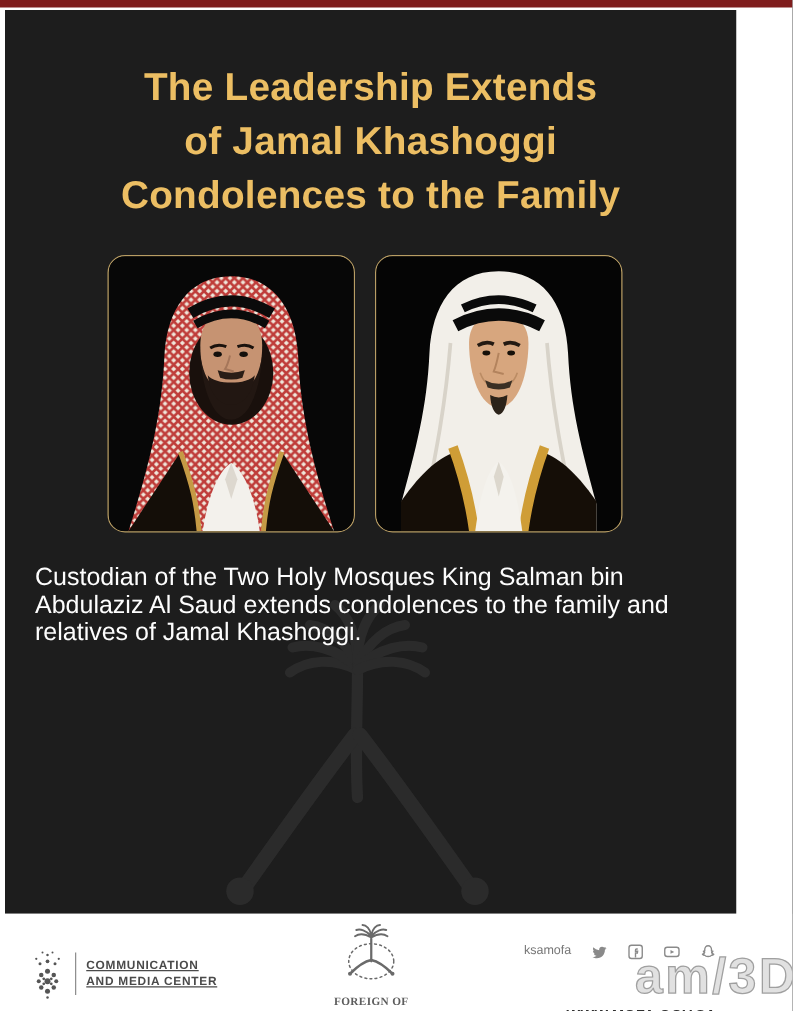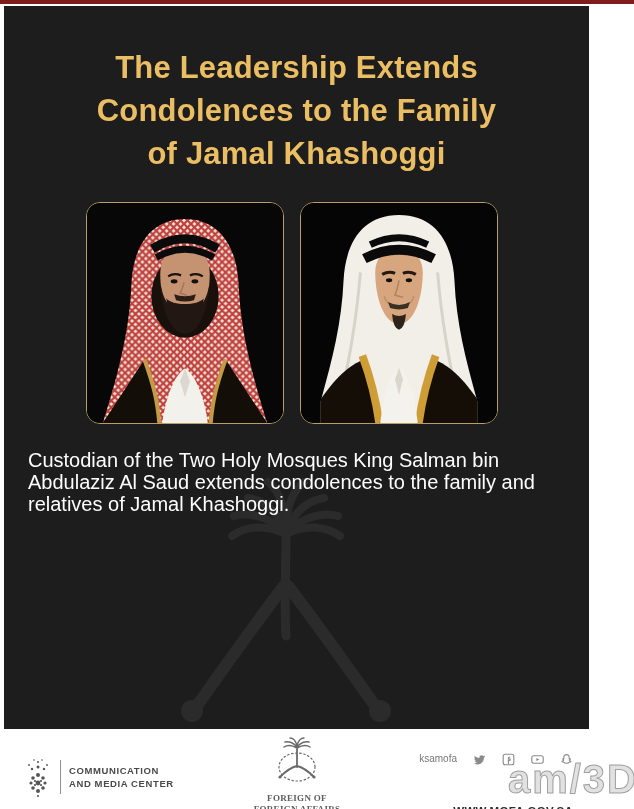--- a/index.html
+++ b/index.html
@@ -1,19 +1,19 @@
 <!DOCTYPE html>
 <html><head>
 <meta charset="utf-8">
 <style>
   html,body{margin:0;padding:0;}
   .page{
     position:relative;width:634px;height:809px;background:#ffffff;
     font-family:"Liberation Sans",sans-serif;overflow:hidden;
-    border-top:4px solid #7f1d1d;box-sizing:border-box;
+    border-top:6px solid #7f1d1d;box-sizing:border-box;
   }
   .card{
     position:absolute;left:4px;top:2px;width:585px;height:723px;
     background:#1d1d1d;overflow:hidden;
   }
   .emblem-watermark{position:absolute;left:92px;top:418px;width:380px;height:300px;opacity:.92;}
   .title-block{position:absolute;top:40px;left:0;width:100%;text-align:center;z-index:3;}
   .title-line{
     font-size:31px;font-weight:bold;line-height:43px;color:#ecbe63;
     letter-spacing:.2px;
@@ -28,21 +28,21 @@
     position:absolute;top:443px;left:24px;right:24px;text-align:left;z-index:3;
     color:#fdfdfd;font-size:20px;line-height:22px;
   }
   .body-text p{margin:0;}
   .body-text p + p{margin-top:26px;}
   .footer{
     position:absolute;left:0;top:725px;width:634px;height:84px;background:#ffffff;
   }
   .cmc{position:absolute;left:25px;top:27px;display:flex;align-items:center;}
   .cmc-divider{width:1px;height:34px;background:#8f8f8f;margin:0 8px 0 9px;}
-  .cmc-text{font-size:9.5px;font-weight:bold;color:#4a4a4a;letter-spacing:.6px;line-height:13px;}
+  .cmc-text{font-size:9.5px;font-weight:bold;color:#4a4a4a;letter-spacing:.6px;line-height:13px;text-decoration:underline;}
   .mofa{position:absolute;left:252px;top:8px;width:90px;text-align:center;}
   .mofa-text{font-family:"Liberation Serif",serif;font-size:9px;font-weight:bold;color:#5d5d5d;line-height:11px;letter-spacing:.3px;}
   .social-block{position:absolute;right:61px;top:22px;text-align:right;}
   .social-row{font-size:10px;color:#777;line-height:16px;display:flex;justify-content:flex-end;align-items:center;gap:16px;}
   .social-icon{display:inline-block;width:13px;height:13px;}
   .website{font-size:11.5px;font-weight:bold;color:#2f2f2f;letter-spacing:.3px;line-height:16px;margin-top:36px;}
   .date{font-size:10px;color:#8a8a8a;line-height:16px;}
   .photo-watermark{
     position:absolute;right:-4px;top:28px;z-index:5;
     font-size:40px;font-weight:bold;letter-spacing:2px;
@@ -74,22 +74,22 @@
 
         <path d="M98 286 C122 252 162 196 188 162" stroke-width="12"></path>
         <path d="M282 286 C258 252 218 196 192 162" stroke-width="12"></path>
       </g>
       <circle cx="96" cy="287" r="11" fill="#2d2d2d"></circle>
       <circle cx="284" cy="287" r="11" fill="#2d2d2d"></circle>
     </svg>
 
     <div class="title-block">
       <div class="title-line">The Leadership Extends</div>
+      <div class="title-line">of Jamal Khashoggi</div>
       <div class="title-line">Condolences to the Family</div>
-      <div class="title-line">of Jamal Khashoggi</div>
     </div>
 
     <div class="portraits">
 
       <div class="portrait">
         <svg viewBox="0 0 198 222">
           <defs>
             <pattern id="kcheck" width="7" height="7" patternUnits="userSpaceOnUse">
               <rect width="7" height="7" fill="#efe6da"></rect>
               <path d="M0 0 L7 7 M7 0 L0 7" stroke="#bf3d3a" stroke-width="2.1"></path>

